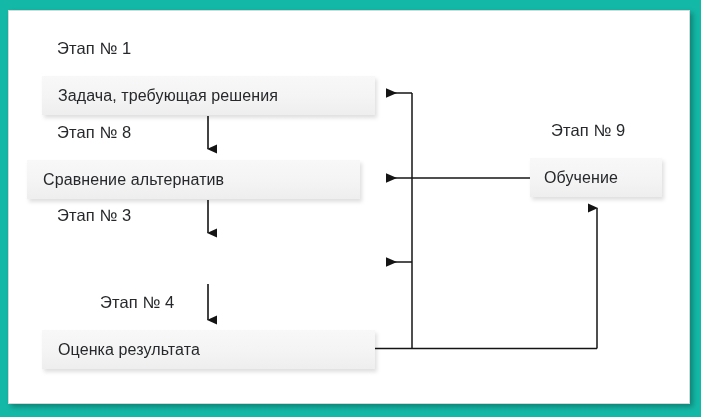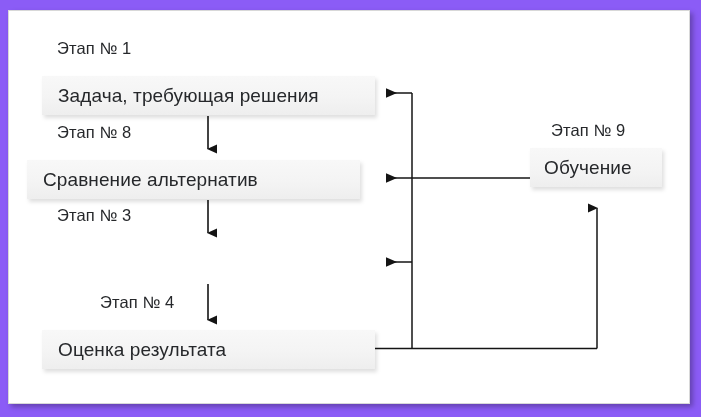--- a/index.html
+++ b/index.html
@@ -10,21 +10,21 @@
     width: 701px;
     height: 417px;
     background: #ffffff;
     font-family: "Liberation Sans", sans-serif;
     overflow: hidden;
   }
   #root {
     position: relative;
     width: 701px;
     height: 417px;
-    background: #8b5cf6;
+    background: #14b8a6;
   }
 
   
   .page {
     position: absolute;
     left: 8px;
     top: 10px;
     width: 682px;
     height: 394px;
     background: #ffffff;
@@ -47,41 +47,41 @@
   .pbox {
     position: absolute;
     background: linear-gradient(180deg, #f8f8f8 0%, #f4f4f4 55%, #eeeeee 100%);
     box-shadow: 2px 3px 4px rgba(0,0,0,0.13);
     display: flex;
     align-items: center;
     box-sizing: border-box;
   }
   .pbox .boxlabel {
     padding-left: 16px;
-    font-size: 19px;
+    font-size: 16px;
     color: #26282b;
     letter-spacing: 0.1px;
     white-space: nowrap;
   }
 
   
   .stage {
     position: absolute;
     font-size: 16.5px;
     color: #26282b;
     letter-spacing: 0.1px;
     white-space: nowrap;
   }
 
   
   .box-1 { left: 42px; top: 76px;  width: 333px; height: 39px; }
   .box-2 { left: 27px; top: 160px; width: 333px; height: 39px; text-align: right; }
   .box-3 { left: 42px; top: 243px; width: 333px; height: 40px; }
   .box-4 { left: 42px; top: 330px; width: 333px; height: 39px; }
-  .box-5 { left: 530px; top: 148px; width: 132px; height: 39px; align-items: center; }
+  .box-5 { left: 530px; top: 158px; width: 132px; height: 39px; align-items: center; }
   .box-5 .boxlabel { padding-left: 14px; }
 
   .stage-1 { left: 57px; top: 39px; }
   .stage-2 { left: 57px; top: 123px; }
   .stage-3 { left: 57px; top: 206px; }
   .stage-4 { left: 57px; top: 293px; margin-left: 43px; }
   .stage-5 { left: 551px; top: 121px; }
 </style>
 </head>
 <body>

